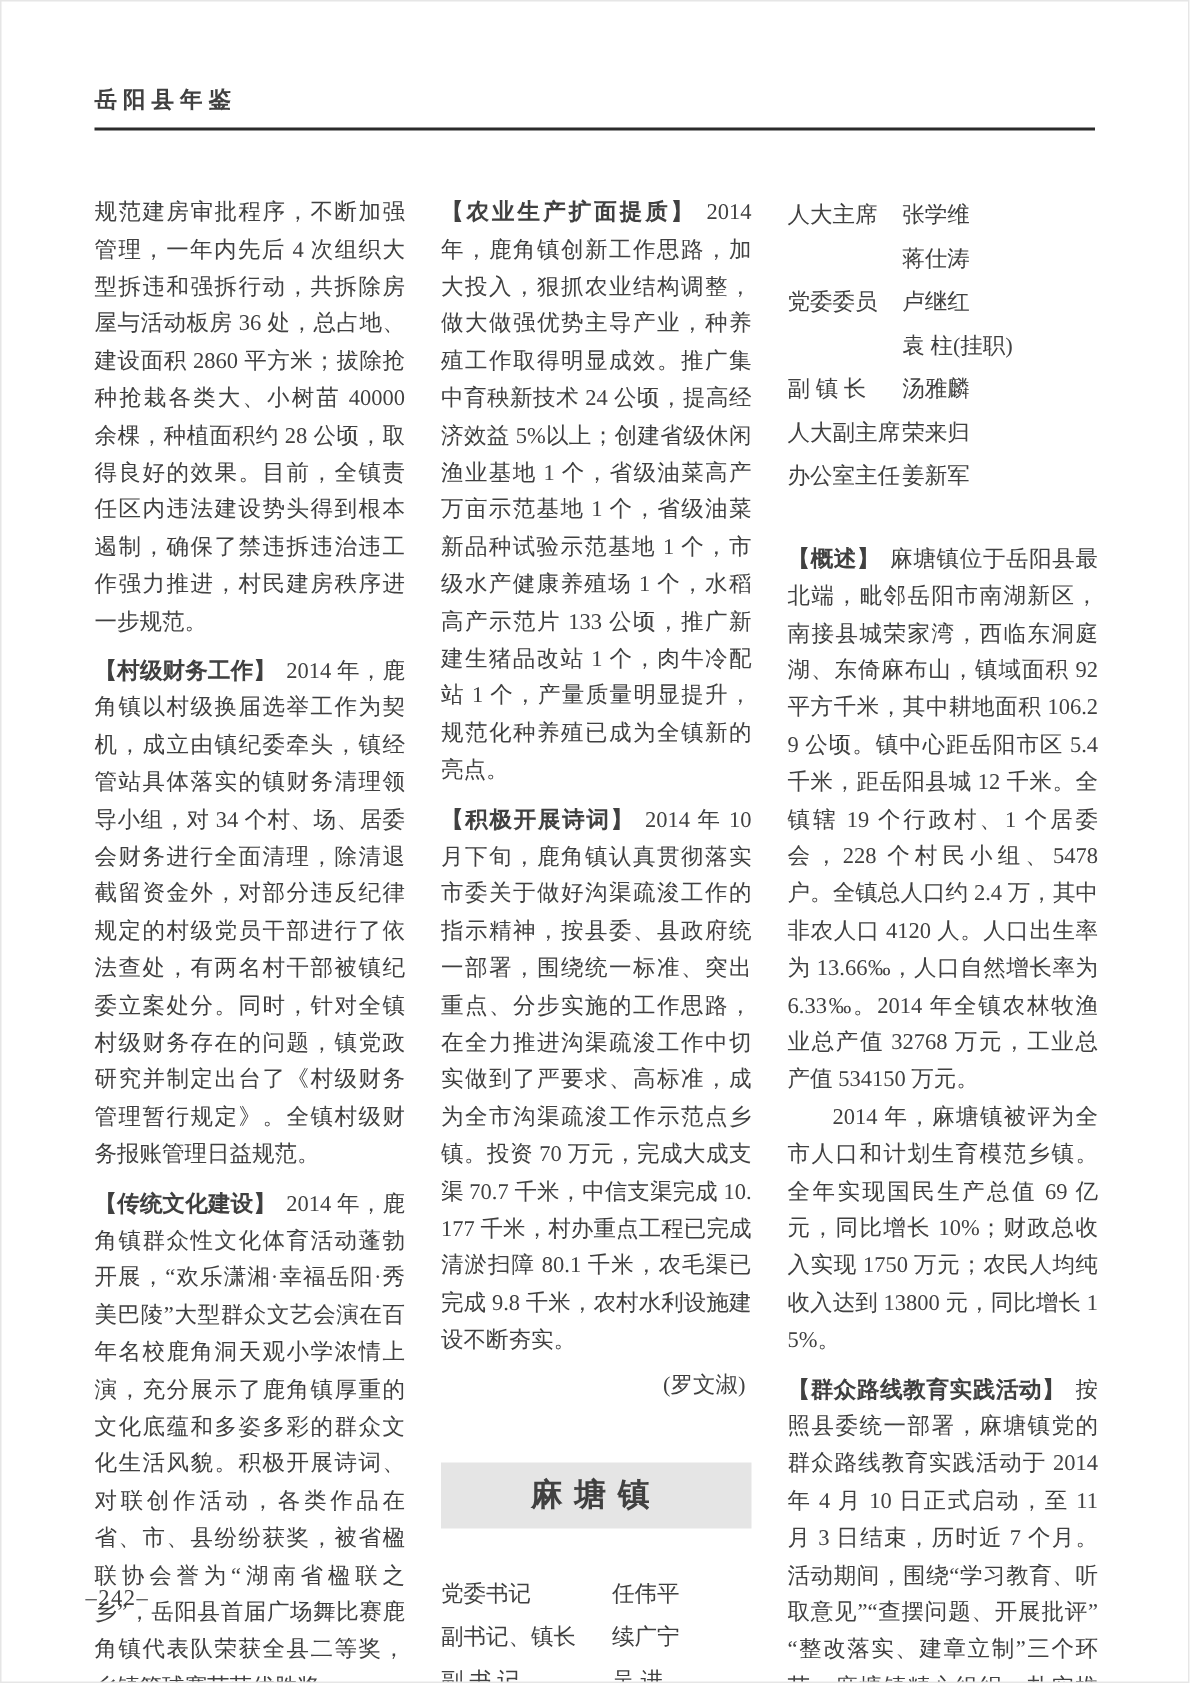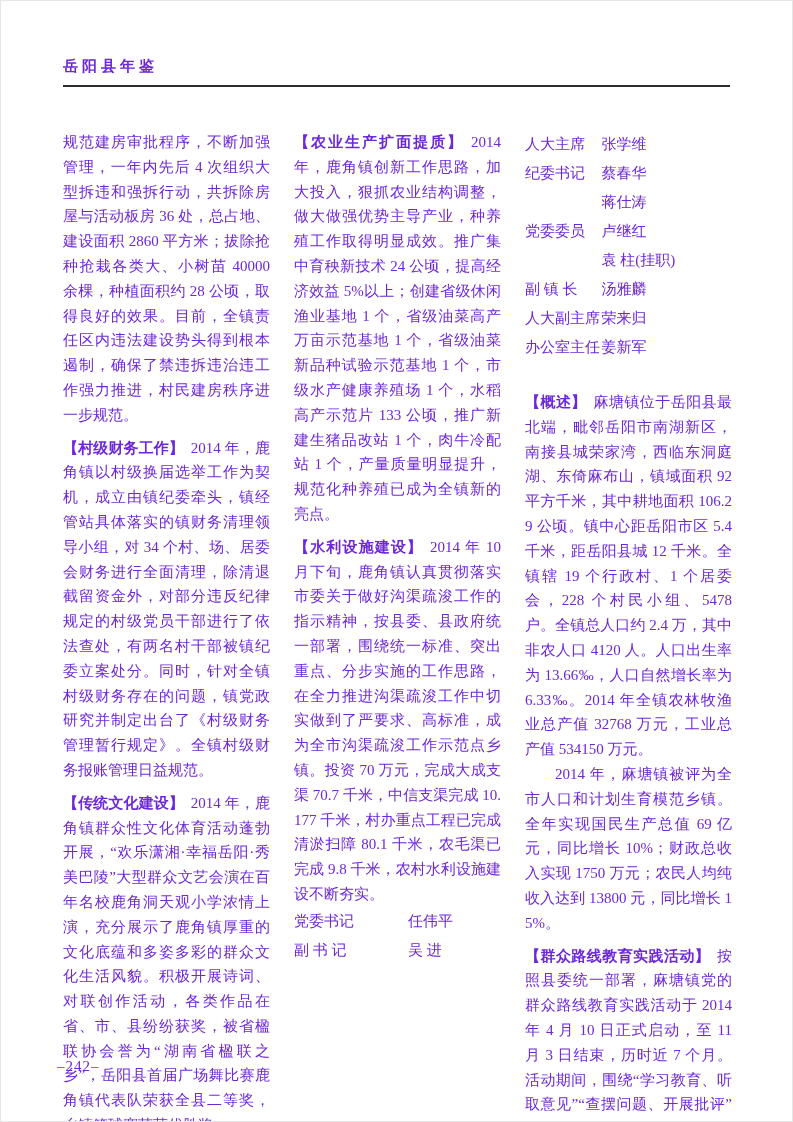--- a/index.html
+++ b/index.html
@@ -2,21 +2,21 @@
 <html lang="zh"><head>
 <meta charset="utf-8">
 <style>
   * { margin: 0; padding: 0; box-sizing: border-box; }
   html, body { background: #f4f4f4; }
   .page {
     width: 793px; height: 1122px; margin: 0 auto;
     background: #ffffff; border: 1px solid #e6e6e6;
     position: relative; overflow: hidden;
     font-family: "Liberation Serif", "DejaVu Serif", serif;
-    color: #6d28d9;
+    color: #404040;
     padding: 56px 62px 0 62px;
   }
   .masthead {
     font-size: 15px; font-weight: bold; letter-spacing: 4px;
     padding-bottom: 9px;
   }
   .rule { border: none; border-top: 2px solid #2b2b2b; height: 0; }
   .columns { display: flex; gap: 24px; margin-top: 27px; }
   .col {
     flex: 0 0 207px; width: 207px;
@@ -61,33 +61,35 @@
   <div class="columns">
 
     <div class="col">
       <p class="para">规范建房审批程序，不断加强管理，一年内先后 4 次组织大型拆违和强拆行动，共拆除房屋与活动板房 36 处，总占地、建设面积 2860 平方米；拔除抢种抢栽各类大、小树苗 40000 余棵，种植面积约 28 公顷，取得良好的效果。目前，全镇责任区内违法建设势头得到根本遏制，确保了禁违拆违治违工作强力推进，村民建房秩序进一步规范。</p>
       <p class="para sec"><span class="sec-label">【村级财务工作】</span><span class="sec-text">2014 年，鹿角镇以村级换届选举工作为契机，成立由镇纪委牵头，镇经管站具体落实的镇财务清理领导小组，对 34 个村、场、居委会财务进行全面清理，除清退截留资金外，对部分违反纪律规定的村级党员干部进行了依法查处，有两名村干部被镇纪委立案处分。同时，针对全镇村级财务存在的问题，镇党政研究并制定出台了《村级财务管理暂行规定》。全镇村级财务报账管理日益规范。</span></p>
       <p class="para sec"><span class="sec-label">【传统文化建设】</span><span class="sec-text">2014 年，鹿角镇群众性文化体育活动蓬勃开展，“欢乐潇湘·幸福岳阳·秀美巴陵”大型群众文艺会演在百年名校鹿角洞天观小学浓情上演，充分展示了鹿角镇厚重的文化底蕴和多姿多彩的群众文化生活风貌。积极开展诗词、对联创作活动，各类作品在省、市、县纷纷获奖，被省楹联协会誉为“湖南省楹联之乡”，岳阳县首届广场舞比赛鹿角镇代表队荣获全县二等奖，乡镇篮球赛荣获优胜奖。</span></p>
     </div>
 
     <div class="col">
       <p class="para sec"><span class="sec-label">【农业生产扩面提质】</span><span class="sec-text">2014 年，鹿角镇创新工作思路，加大投入，狠抓农业结构调整，做大做强优势主导产业，种养殖工作取得明显成效。推广集中育秧新技术 24 公顷，提高经济效益 5%以上；创建省级休闲渔业基地 1 个，省级油菜高产万亩示范基地 1 个，省级油菜新品种试验示范基地 1 个，市级水产健康养殖场 1 个，水稻高产示范片 133 公顷，推广新建生猪品改站 1 个，肉牛冷配站 1 个，产量质量明显提升，规范化种养殖已成为全镇新的亮点。</span></p>
-      <p class="para sec"><span class="sec-label">【水利设施建设】</span><span class="sec-text">2014 年 10 月下旬，鹿角镇认真贯彻落实市委关于做好沟渠疏浚工作的指示精神，按县委、县政府统一部署，围绕统一标准、突出重点、分步实施的工作思路，在全力推进沟渠疏浚工作中切实做到了严要求、高标准，成为全市沟渠疏浚工作示范点乡镇。投资 70 万元，完成大成支渠 70.7 千米，中信支渠完成 10.177 千米，村办重点工程已完成清淤扫障 80.1 千米，农毛渠已完成 9.8 千米，农村水利设施建设不断夯实。</span></p>
+      <p class="para sec"><span class="sec-label">【积极开展诗词】</span><span class="sec-text">2014 年 10 月下旬，鹿角镇认真贯彻落实市委关于做好沟渠疏浚工作的指示精神，按县委、县政府统一部署，围绕统一标准、突出重点、分步实施的工作思路，在全力推进沟渠疏浚工作中切实做到了严要求、高标准，成为全市沟渠疏浚工作示范点乡镇。投资 70 万元，完成大成支渠 70.7 千米，中信支渠完成 10.177 千米，村办重点工程已完成清淤扫障 80.1 千米，农毛渠已完成 9.8 千米，农村水利设施建设不断夯实。</span></p>
+      <p class="byline">(罗文淑)</p>
 
+      <div class="town-title">麻塘镇</div>
 
       <div class="leaders leaders-col2">
         <div class="leader-row"><span class="leader-title">党委书记</span><span class="leader-name">任伟平</span></div>
+        <div class="leader-row"><span class="leader-title">副书记、镇长</span><span class="leader-name">续广宁</span></div>
         <div class="leader-row"><span class="leader-title">副 书 记</span><span class="leader-name">吴 进</span></div>
       </div>
     </div>
 
     <div class="col">
       <div class="leaders leaders-col3">
         <div class="leader-row"><span class="leader-title">人大主席</span><span class="leader-name">张学维</span></div>
-        <div class="leader-row"><span class="leader-title">纪委书记</span><span class="leader-name">蔡春华</span></div>
         <div class="leader-row"><span class="leader-title"></span><span class="leader-name">蒋仕涛</span></div>
         <div class="leader-row"><span class="leader-title">党委委员</span><span class="leader-name">卢继红</span></div>
         <div class="leader-row"><span class="leader-title"></span><span class="leader-name">袁 柱(挂职)</span></div>
         <div class="leader-row"><span class="leader-title">副 镇 长</span><span class="leader-name">汤雅麟</span></div>
         <div class="leader-row"><span class="leader-title">人大副主席</span><span class="leader-name">荣来归</span></div>
         <div class="leader-row"><span class="leader-title">办公室主任</span><span class="leader-name">姜新军</span></div>
       </div>
 
       <p class="para"><span class="sec-label">【概述】</span><span class="sec-text">麻塘镇位于岳阳县最北端，毗邻岳阳市南湖新区，南接县城荣家湾，西临东洞庭湖、东倚麻布山，镇域面积 92 平方千米，其中耕地面积 106.29 公顷。镇中心距岳阳市区 5.4 千米，距岳阳县城 12 千米。全镇辖 19 个行政村、1 个居委会，228 个村民小组、5478 户。全镇总人口约 2.4 万，其中非农人口 4120 人。人口出生率为 13.66‰，人口自然增长率为 6.33‰。2014 年全镇农林牧渔业总产值 32768 万元，工业总产值 534150 万元。</span></p>
       <p class="para indent">2014 年，麻塘镇被评为全市人口和计划生育模范乡镇。全年实现国民生产总值 69 亿元，同比增长 10%；财政总收入实现 1750 万元；农民人均纯收入达到 13800 元，同比增长 15%。</p>

